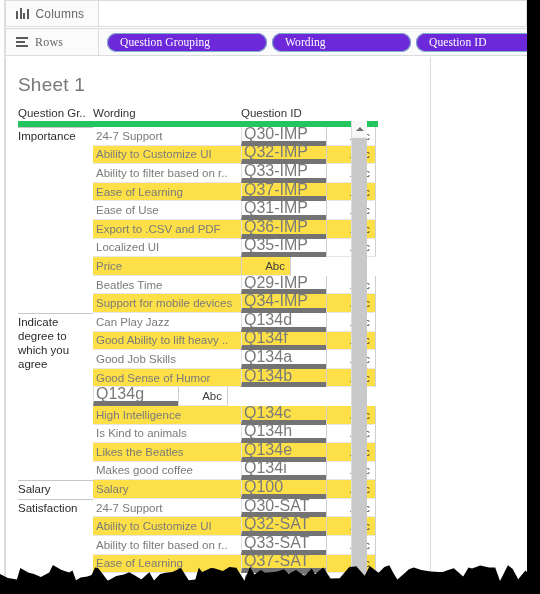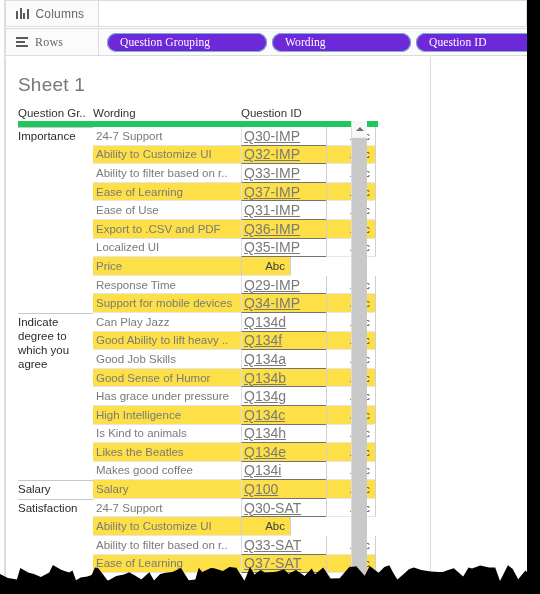--- a/index.html
+++ b/index.html
@@ -205,31 +205,30 @@
     overflow: hidden;
     box-sizing: border-box;
     padding-left: 3px;
     border-bottom: 1px solid #e6e6e6;
     height: 100%;
     display: flex;
     align-items: center;
   }
   .c-qid {
     width: 85px;
-    font-size: 14px;
+    font-size: 16px;
     color: #7a7a7a;
     white-space: nowrap;
     box-sizing: border-box;
     padding-left: 2px;
-    border-bottom: 1px solid #737373;
+    border-bottom: 5px solid #737373;
     border-left: 1px solid #e0e0e0;
     height: 100%;
     display: flex;
     align-items: center;
-    text-decoration: underline;
   }
   .c-abc {
     width: 50px;
     font-size: 11.5px;
     color: #3d3d3d;
     box-sizing: border-box;
     padding-right: 5px;
     border-bottom: 1px solid #e6e6e6;
     border-left: 1px solid #cfcfcf;
     border-right: 1px solid #cfcfcf;
@@ -394,21 +393,21 @@
             <div class="c-qid">Q35-IMP</div>
             <div class="c-abc">Abc</div>
           </div>
           <div class="row alt">
             <div class="c-group"></div>
             <div class="c-word">Price</div>
             <div class="c-abc">Abc</div>
           </div>
           <div class="row">
             <div class="c-group"></div>
-            <div class="c-word">Response Time</div>
+            <div class="c-word">Beatles Time</div>
             <div class="c-qid">Q29-IMP</div>
             <div class="c-abc">Abc</div>
           </div>
           <div class="row alt">
             <div class="c-group"></div>
             <div class="c-word">Support for mobile devices</div>
             <div class="c-qid">Q34-IMP</div>
             <div class="c-abc">Abc</div>
           </div>
           <div class="group-block" style="top: 0px;">Importance</div>
@@ -432,21 +431,20 @@
             <div class="c-abc">Abc</div>
           </div>
           <div class="row alt">
             <div class="c-group"></div>
             <div class="c-word">Good Sense of Humor</div>
             <div class="c-qid">Q134b</div>
             <div class="c-abc">Abc</div>
           </div>
           <div class="row">
             <div class="c-group"></div>
-            <div class="c-word">Has grace under pressure</div>
             <div class="c-qid">Q134g</div>
             <div class="c-abc">Abc</div>
           </div>
           <div class="row alt">
             <div class="c-group"></div>
             <div class="c-word">High Intelligence</div>
             <div class="c-qid">Q134c</div>
             <div class="c-abc">Abc</div>
           </div>
           <div class="row">
@@ -479,20 +477,21 @@
           <div class="group-sep" style="top: 372px;"></div>
           <div class="row">
             <div class="c-group"></div>
             <div class="c-word">24-7 Support</div>
             <div class="c-qid">Q30-SAT</div>
             <div class="c-abc">Abc</div>
           </div>
           <div class="row alt">
             <div class="c-group"></div>
             <div class="c-word">Ability to Customize UI</div>
+            <div class="c-qid">Q32-SAT</div>
             <div class="c-abc">Abc</div>
           </div>
           <div class="row">
             <div class="c-group"></div>
             <div class="c-word">Ability to filter based on r..</div>
             <div class="c-qid">Q33-SAT</div>
             <div class="c-abc">Abc</div>
           </div>
           <div class="row alt">
             <div class="c-group"></div>

